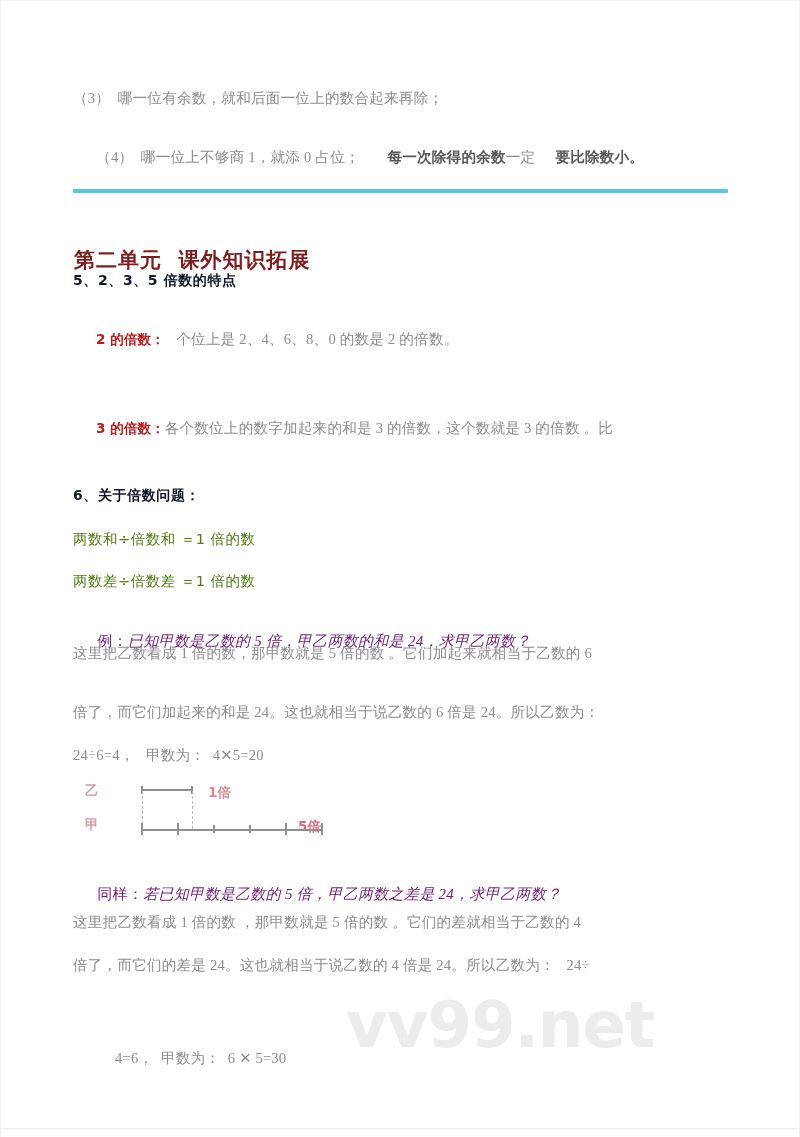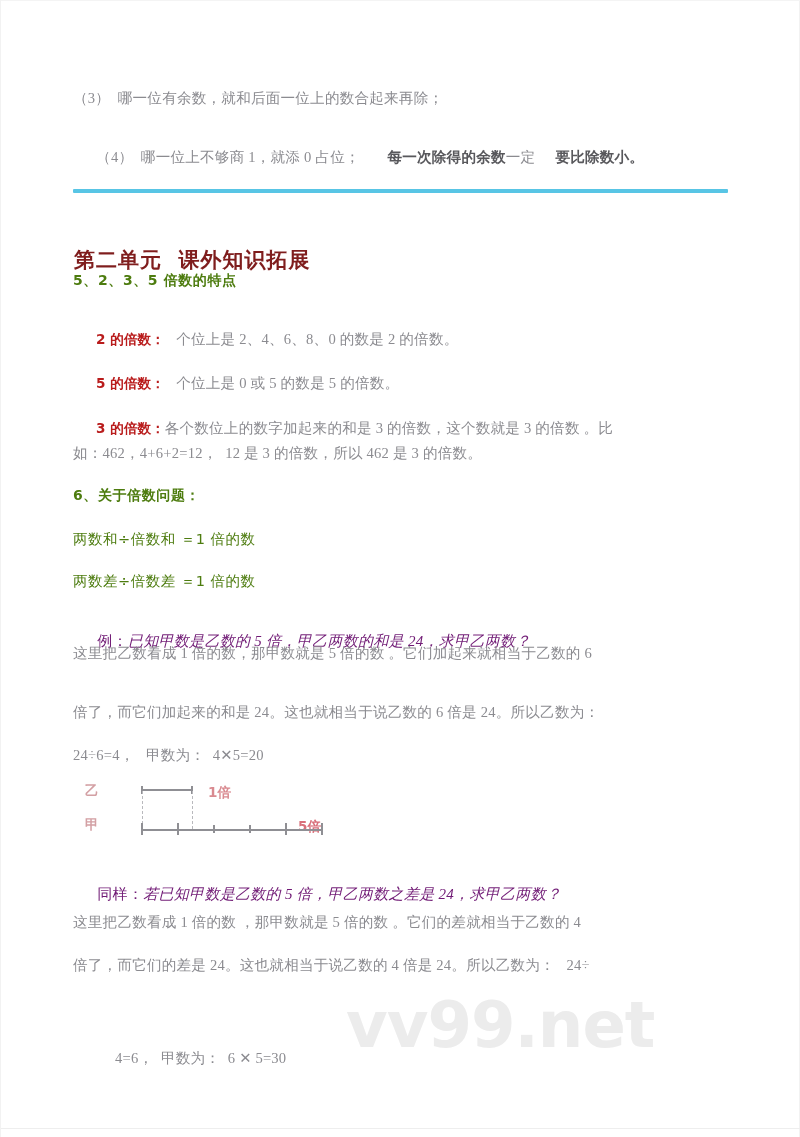--- a/index.html
+++ b/index.html
@@ -97,21 +97,21 @@
     letter-spacing: 1px;
     white-space: pre;
     font-family: "DejaVu Sans", "Liberation Sans", sans-serif;
     margin-top: 35px;
   }
 
   
   .subhead {
     position: absolute;
     left: 0;
-    color: #4d7c0f;
+    color: #0f172a;
     font-weight: bold;
     font-size: 14px;
     letter-spacing: 0.6px;
     white-space: pre;
     font-family: "DejaVu Sans", "Liberation Sans", sans-serif;
   }
 
   
   .formula-red {
     position: absolute;
@@ -238,28 +238,24 @@
 
     <div class="divider"></div>
     <div class="section-heading">第二单元  课外知识拓展</div>
 
     <div class="subhead" style="top:272px;">5、2、3、5 倍数的特点</div>
 
     <div class="para" style="top:313px;">
       <span class="b">2 的倍数：</span><span>   个位上是 2、4、6、8、0 的数是 2 的倍数。</span>
     </div>
 
-    <div class="para" style="top:357px;">
-      <span class="b">5 的倍数：</span><span>   个位上是 0 或 5 的数是 5 的倍数。</span>
-    </div>
 
     <div class="para w-full" style="top:402px;">
       <span class="b">3 的倍数：</span><span>各个数位上的数字加起来的和是 3 的倍数，这个数就是 3 的倍数 。比</span>
     </div>
-    <div class="para w-full" style="top:444px;">如：462，4+6+2=12，  12 是 3 的倍数，所以 462 是 3 的倍数。</div>
 
     <div class="subhead" style="top:487px;">6、关于倍数问题：</div>
 
     <div class="formula-red" style="top:530px;">两数和÷倍数和 ＝1 倍的数</div>
 
     <div class="formula-red" style="top:572px;">两数差÷倍数差 ＝1 倍的数</div>
 
     <div class="example" style="top:615px;">
       <span class="lead">例：</span><span>已知甲数是乙数的 5 倍，甲乙两数的和是 24，求甲乙两数？</span>
     </div>

